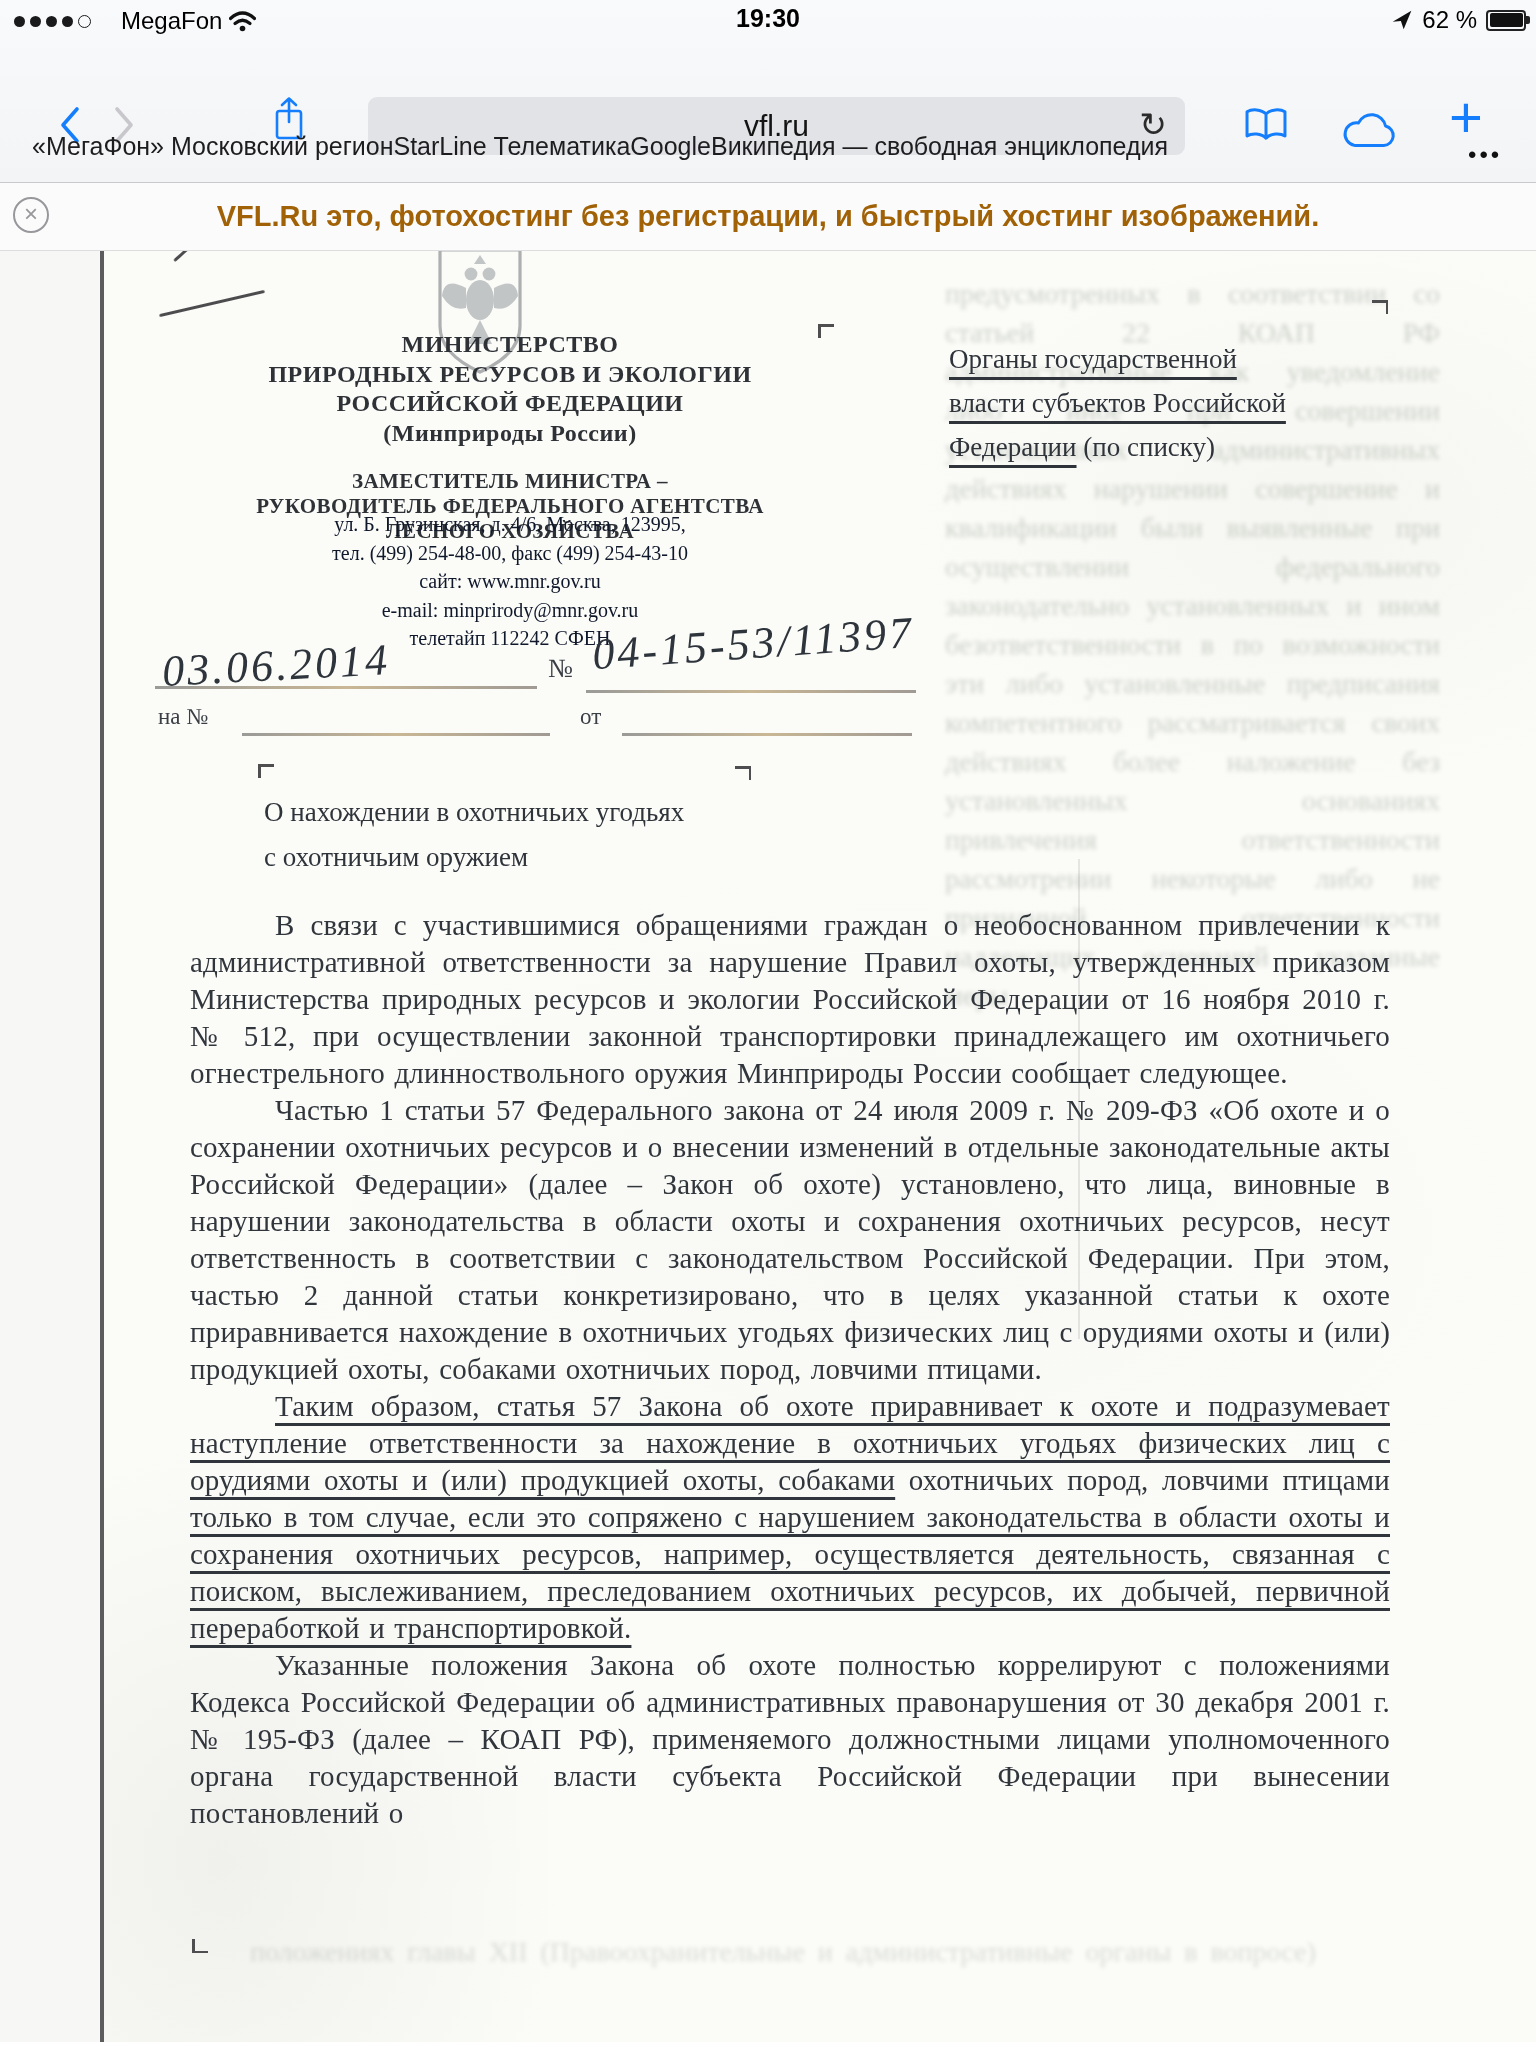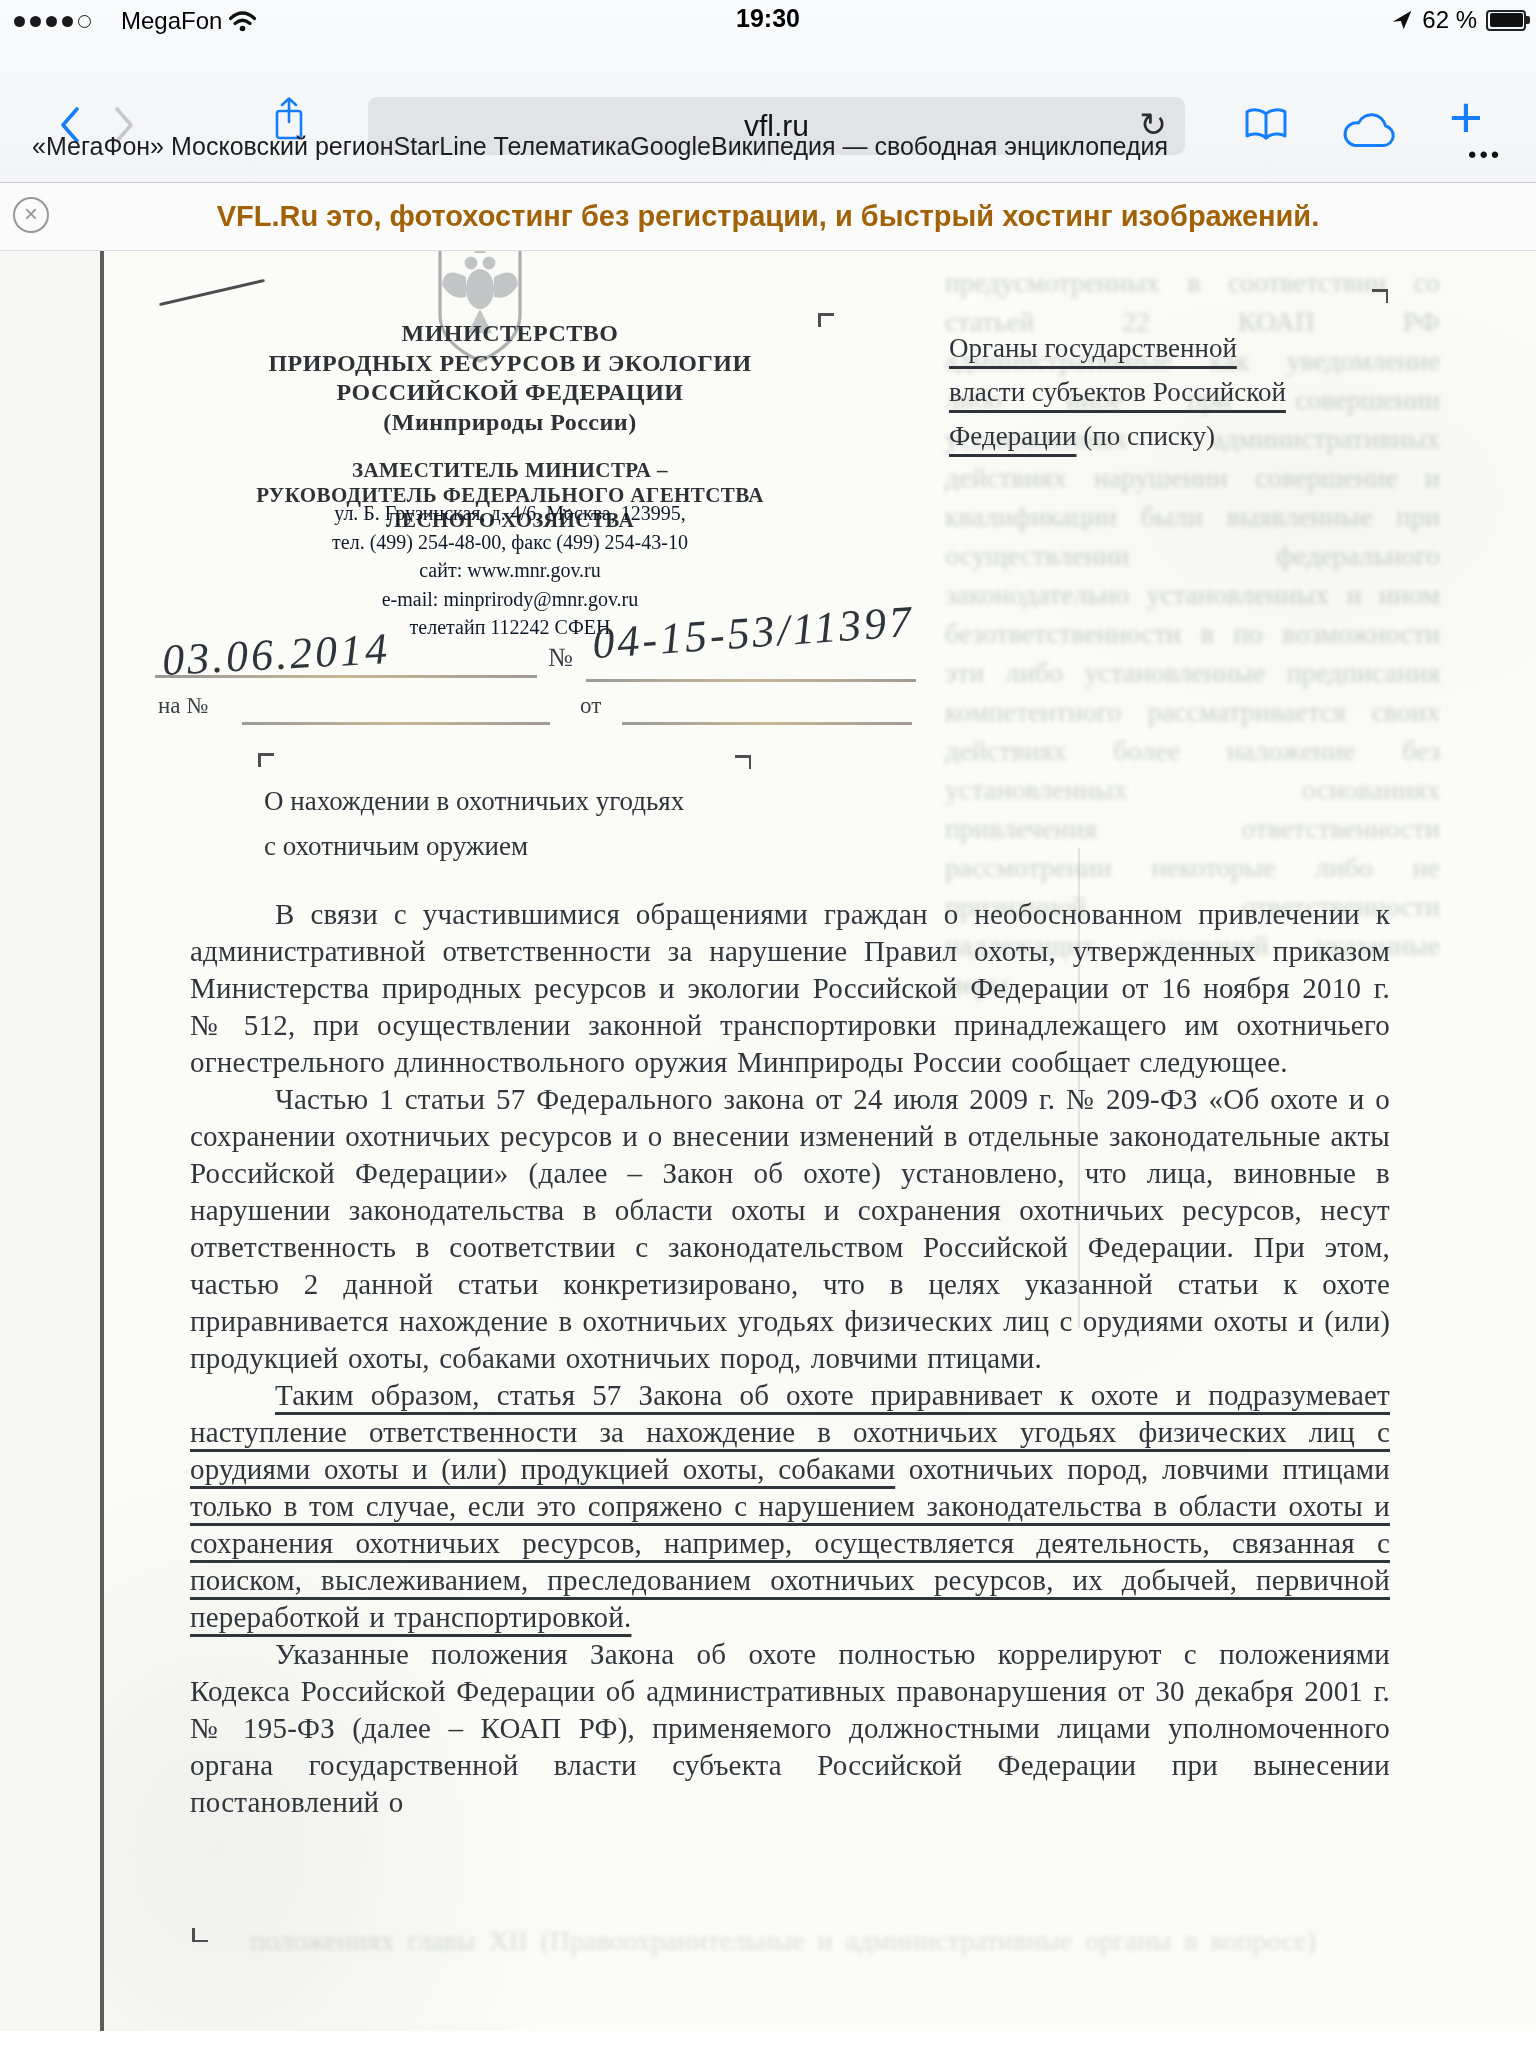--- a/index.html
+++ b/index.html
@@ -37,21 +37,21 @@
 
   
   .banner{position:absolute;left:0;top:183px;width:1536px;height:67px;background:#fbfbfc;
           border-bottom:1px solid #dddde0;z-index:25;display:flex;align-items:center;justify-content:center;}
   .banner-text{font-size:29px;font-weight:700;color:#a16207;}
   .banner-close{position:absolute;left:13px;top:14px;width:36px;height:36px;border:2px solid #97979c;
                 border-radius:50%;box-sizing:border-box;display:flex;align-items:center;justify-content:center;}
   .banner-close span{font-size:24px;color:#97979c;line-height:1;margin-top:-2px;}
 
   
-  .photo{position:absolute;left:0;top:233px;width:1536px;height:1798px;background:#f7f7f6;overflow:hidden;}
+  .photo{position:absolute;left:0;top:244px;width:1536px;height:1798px;background:#f7f7f6;overflow:hidden;}
   .paper{position:absolute;left:104px;top:0;right:0;bottom:0;background:#fbfbf8;
          background-image:radial-gradient(ellipse 600px 400px at 85% 15%, rgba(210,210,200,.14), transparent 70%),
                           radial-gradient(ellipse 500px 600px at 8% 90%, rgba(190,190,185,.18), transparent 70%),
                           radial-gradient(ellipse 900px 500px at 55% 55%, rgba(220,220,212,.10), transparent 75%);}
   .edge-line{position:absolute;left:100px;top:0;bottom:0;width:4px;background:#424245;opacity:.85;filter:blur(.4px);}
   .doc{position:absolute;inset:0;color:#33383f;font-family:"Liberation Serif","DejaVu Serif",serif;}
 
   .pen-stroke{position:absolute;background:#4c4c4e;height:3px;border-radius:2px;filter:blur(.3px);}
   .crease-v{position:absolute;left:1078px;top:615px;width:2px;height:480px;background:rgba(70,70,70,.12);}
 

